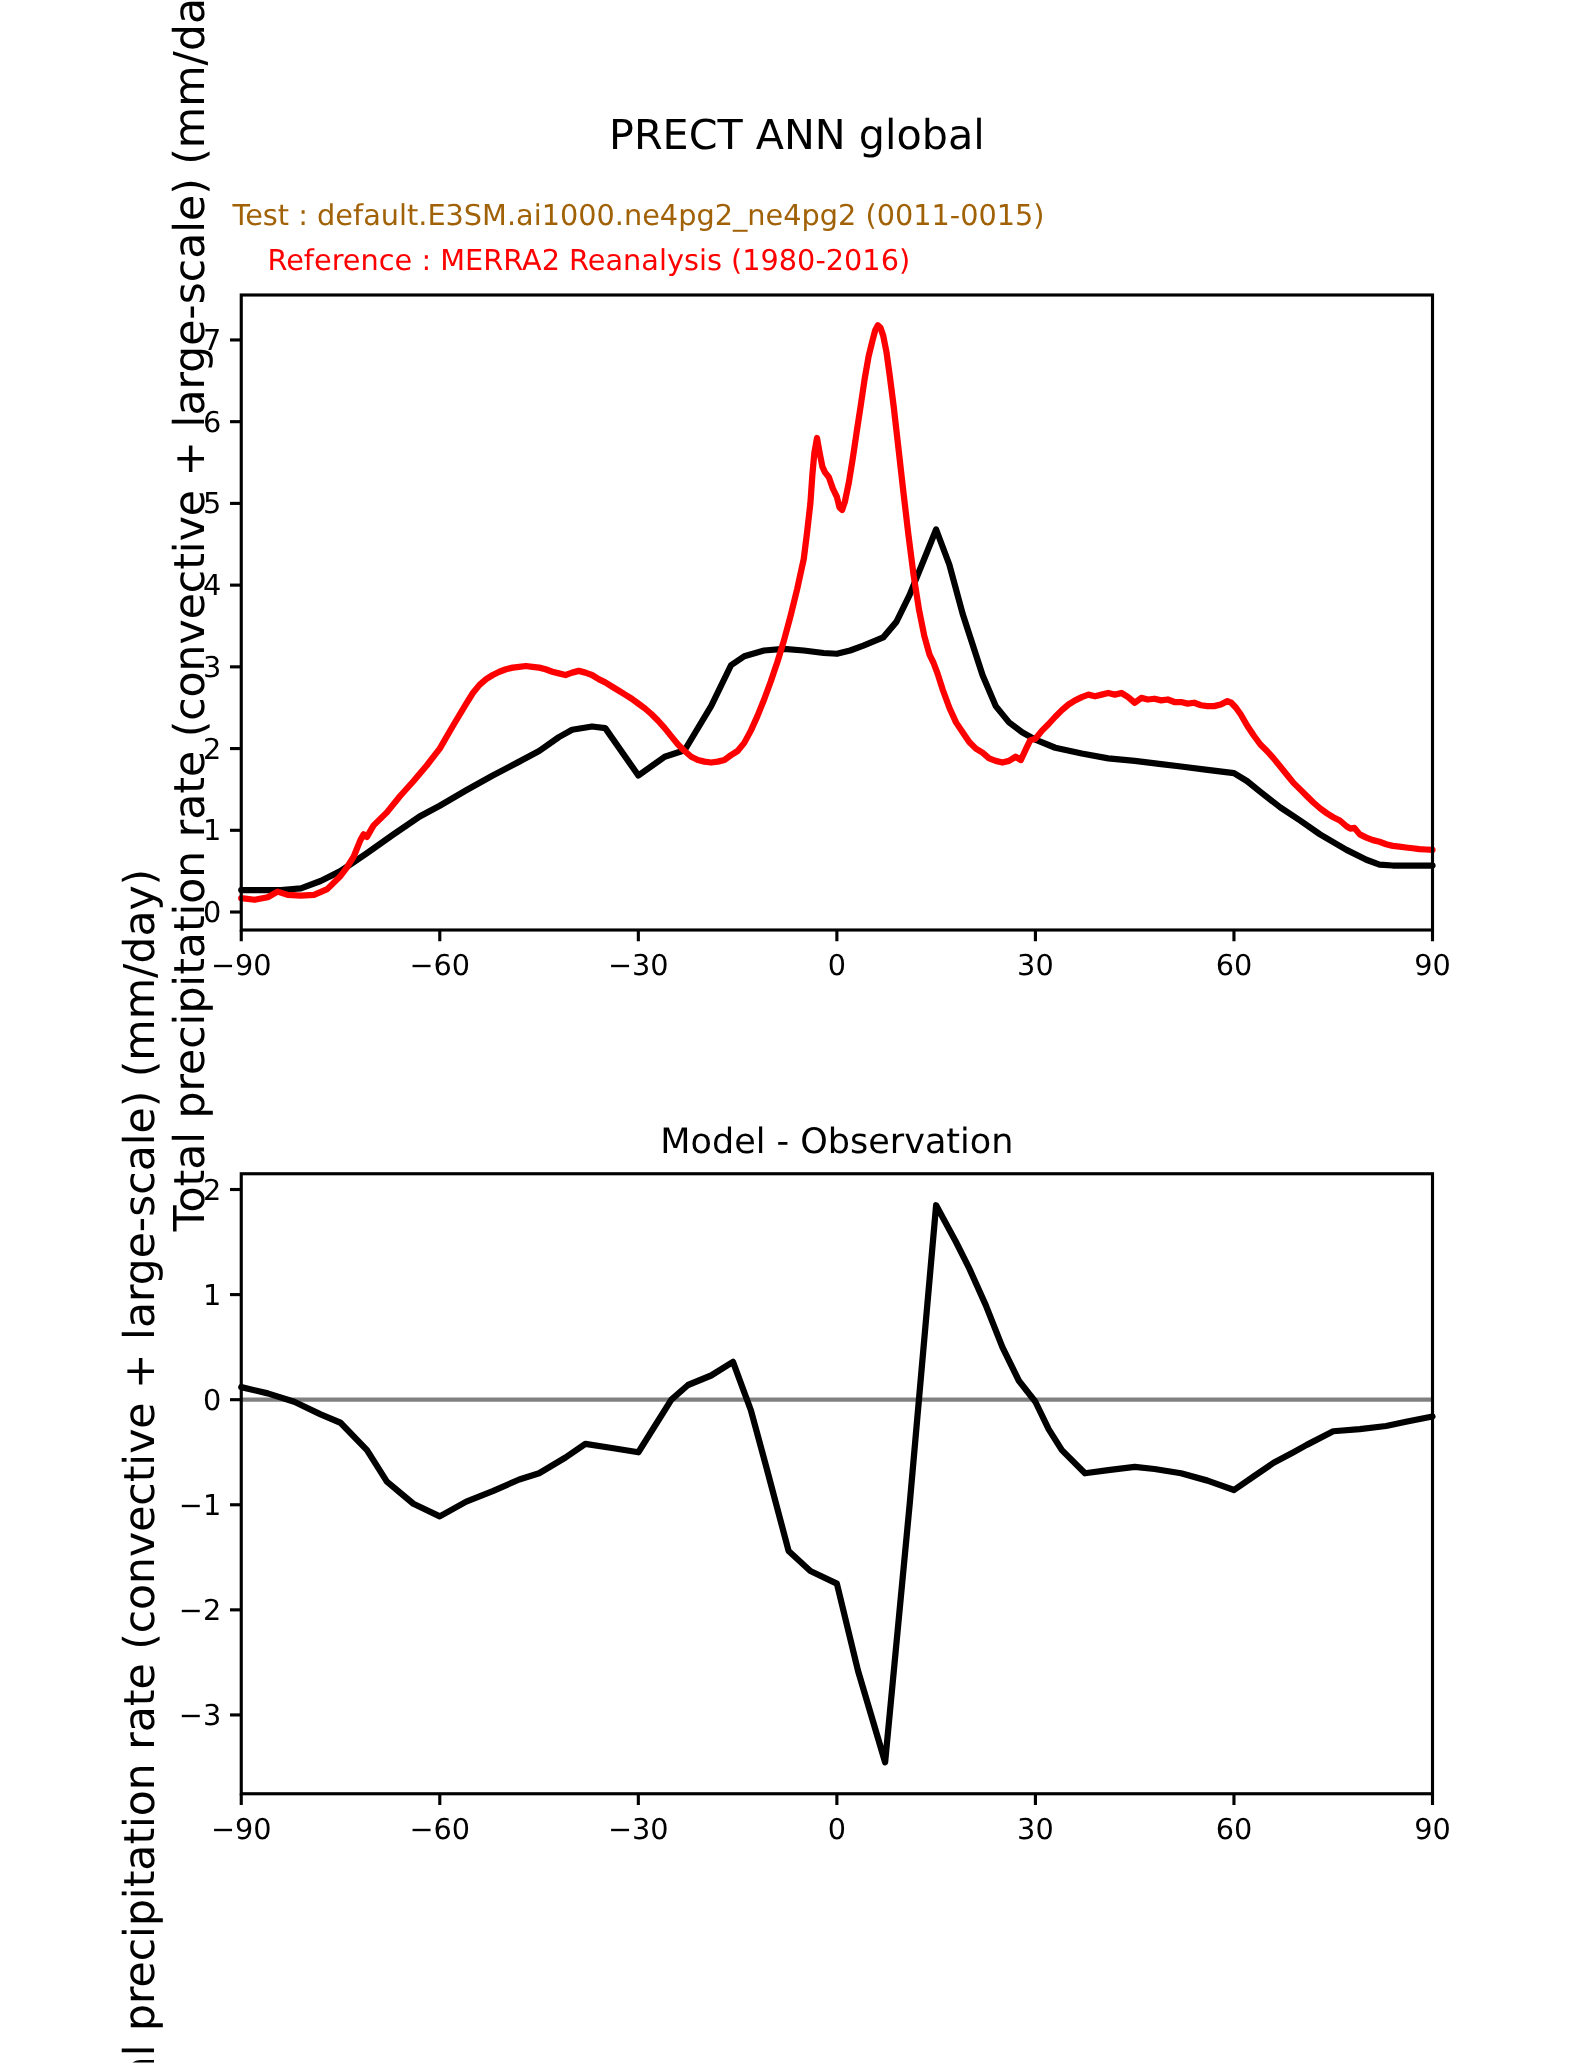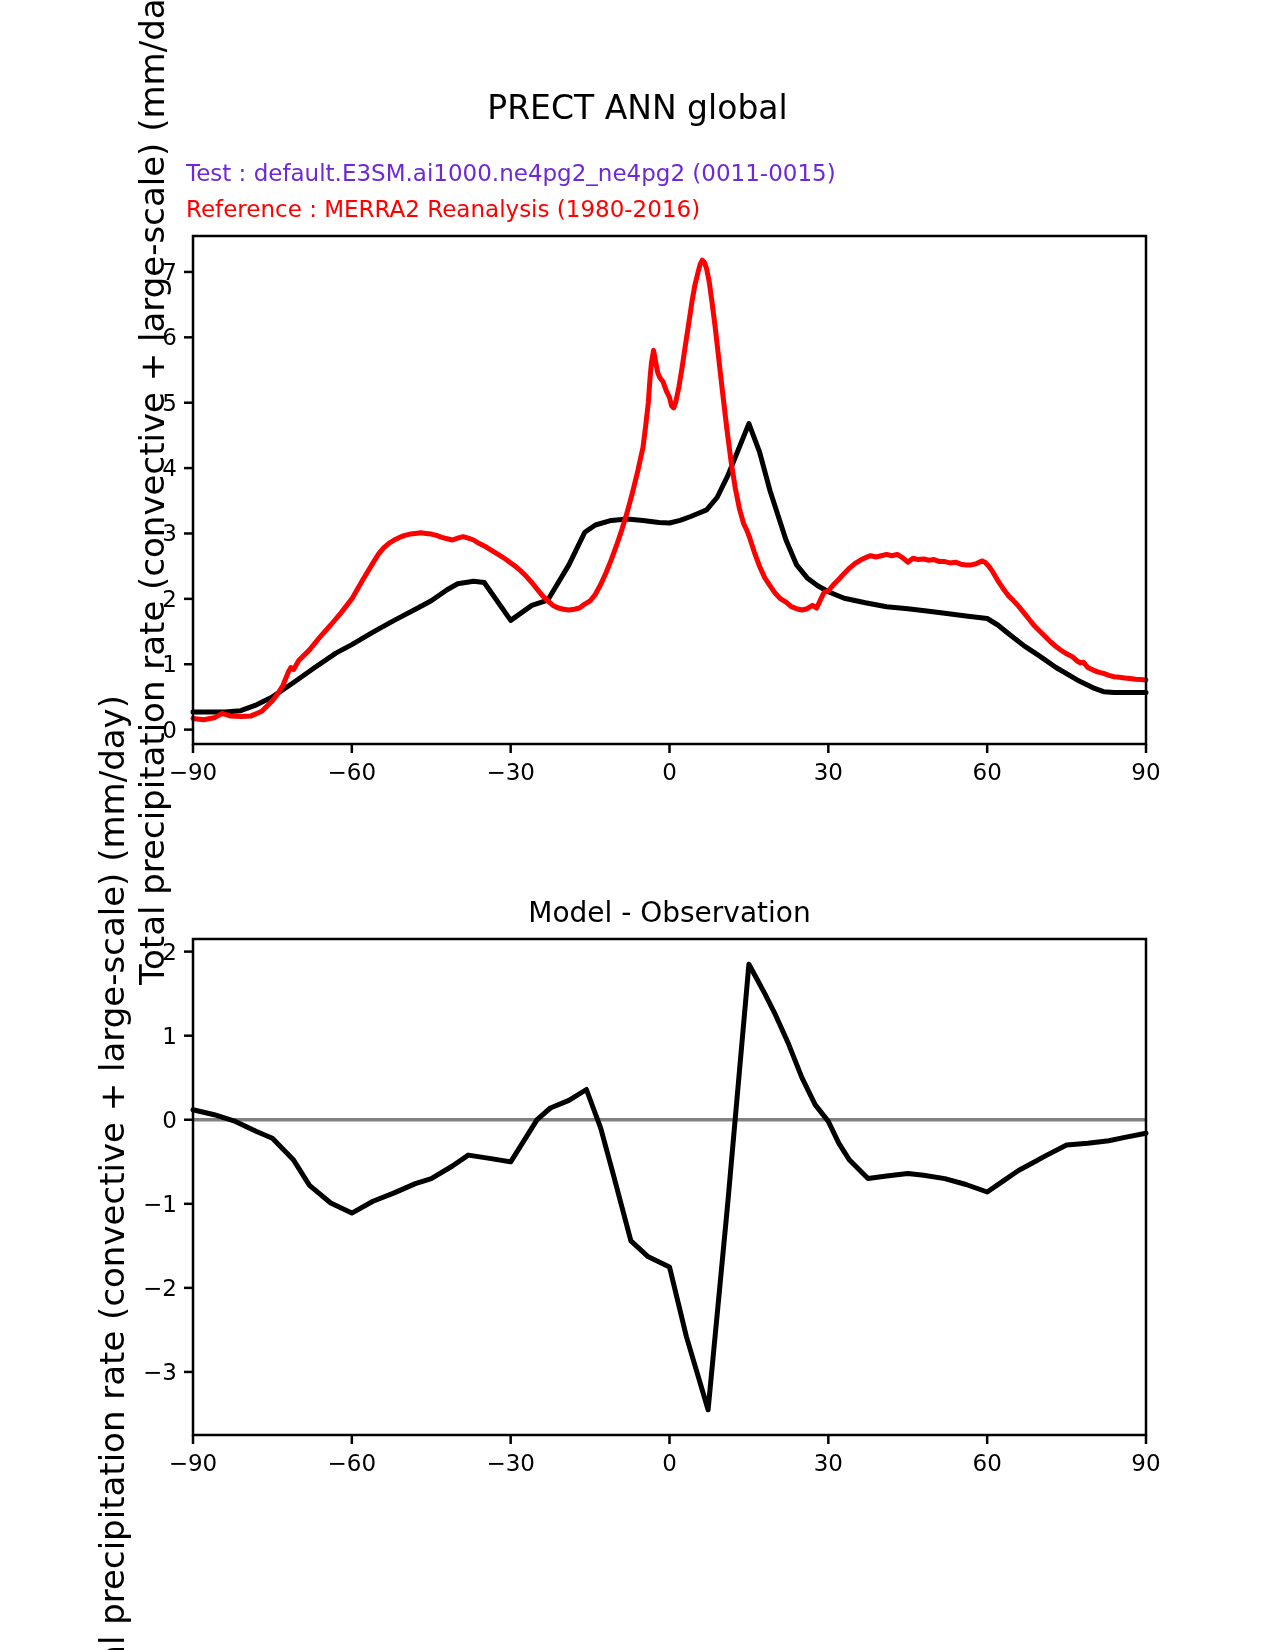--- a/index.html
+++ b/index.html
@@ -3,21 +3,21 @@
 <meta charset="utf-8">
 <style>
   html,body{margin:0;padding:0;}
   body{
     width:1275px;height:1650px;position:relative;overflow:hidden;
     background:#ffffff;font-family:"DejaVu Sans", sans-serif;color:#000;
   }
   .suptitle{position:absolute;left:0;top:72px;width:1275px;text-align:center;font-size:33px;margin-top:16px;}
   .sub{position:absolute;left:186px;font-size:23px;white-space:nowrap;}
   .sub.test{top:160px;}
-  .sub.ref{top:196px;}
+  .sub.ref{top:196px;margin-left:28px;}
   .axtitle{position:absolute;left:193px;top:896px;width:953px;text-align:center;font-size:28px;}
   .ylab{position:absolute;width:1160px;height:48px;line-height:48px;font-size:34px;
         text-align:center;transform:rotate(-90deg);white-space:nowrap;}
   .ylab.a{left:-428px;top:451px;}
   .ylab.b{left:-468px;top:1181px;}
   svg{position:absolute;left:0;top:0;}
   text.tick{font-family:"DejaVu Sans", sans-serif;font-size:23px;fill:#000;}
 </style>
 </head>
 <body>
@@ -85,17 +85,17 @@
       <line x1="193" y1="1119.7457627118645" x2="184" y2="1119.7457627118645" stroke="#000000" stroke-width="2.5"></line>
       <text x="177" y="1127.7457627118645" text-anchor="end" class="tick">0</text>
       <line x1="193" y1="1035.677966101695" x2="184" y2="1035.677966101695" stroke="#000000" stroke-width="2.5"></line>
       <text x="177" y="1043.677966101695" text-anchor="end" class="tick">1</text>
       <line x1="193" y1="951.6101694915254" x2="184" y2="951.6101694915254" stroke="#000000" stroke-width="2.5"></line>
       <text x="177" y="959.6101694915254" text-anchor="end" class="tick">2</text>
     </g>
   </svg>
 
 <div class="suptitle">PRECT ANN global</div>
-<div class="sub test" style="color: #6d28d9;">Test : default.E3SM.ai1000.ne4pg2_ne4pg2 (0011-0015)</div>
+<div class="sub test" style="color: #a16207;">Test : default.E3SM.ai1000.ne4pg2_ne4pg2 (0011-0015)</div>
 <div class="sub ref" style="color: rgb(255, 0, 0);">Reference : MERRA2 Reanalysis (1980-2016)</div>
 <div class="axtitle">Model - Observation</div>
 <div class="ylab a">Total precipitation rate (convective + large-scale) (mm/day)</div>
 <div class="ylab b">Total precipitation rate (convective + large-scale) (mm/day)</div>
 
 </body></html>

